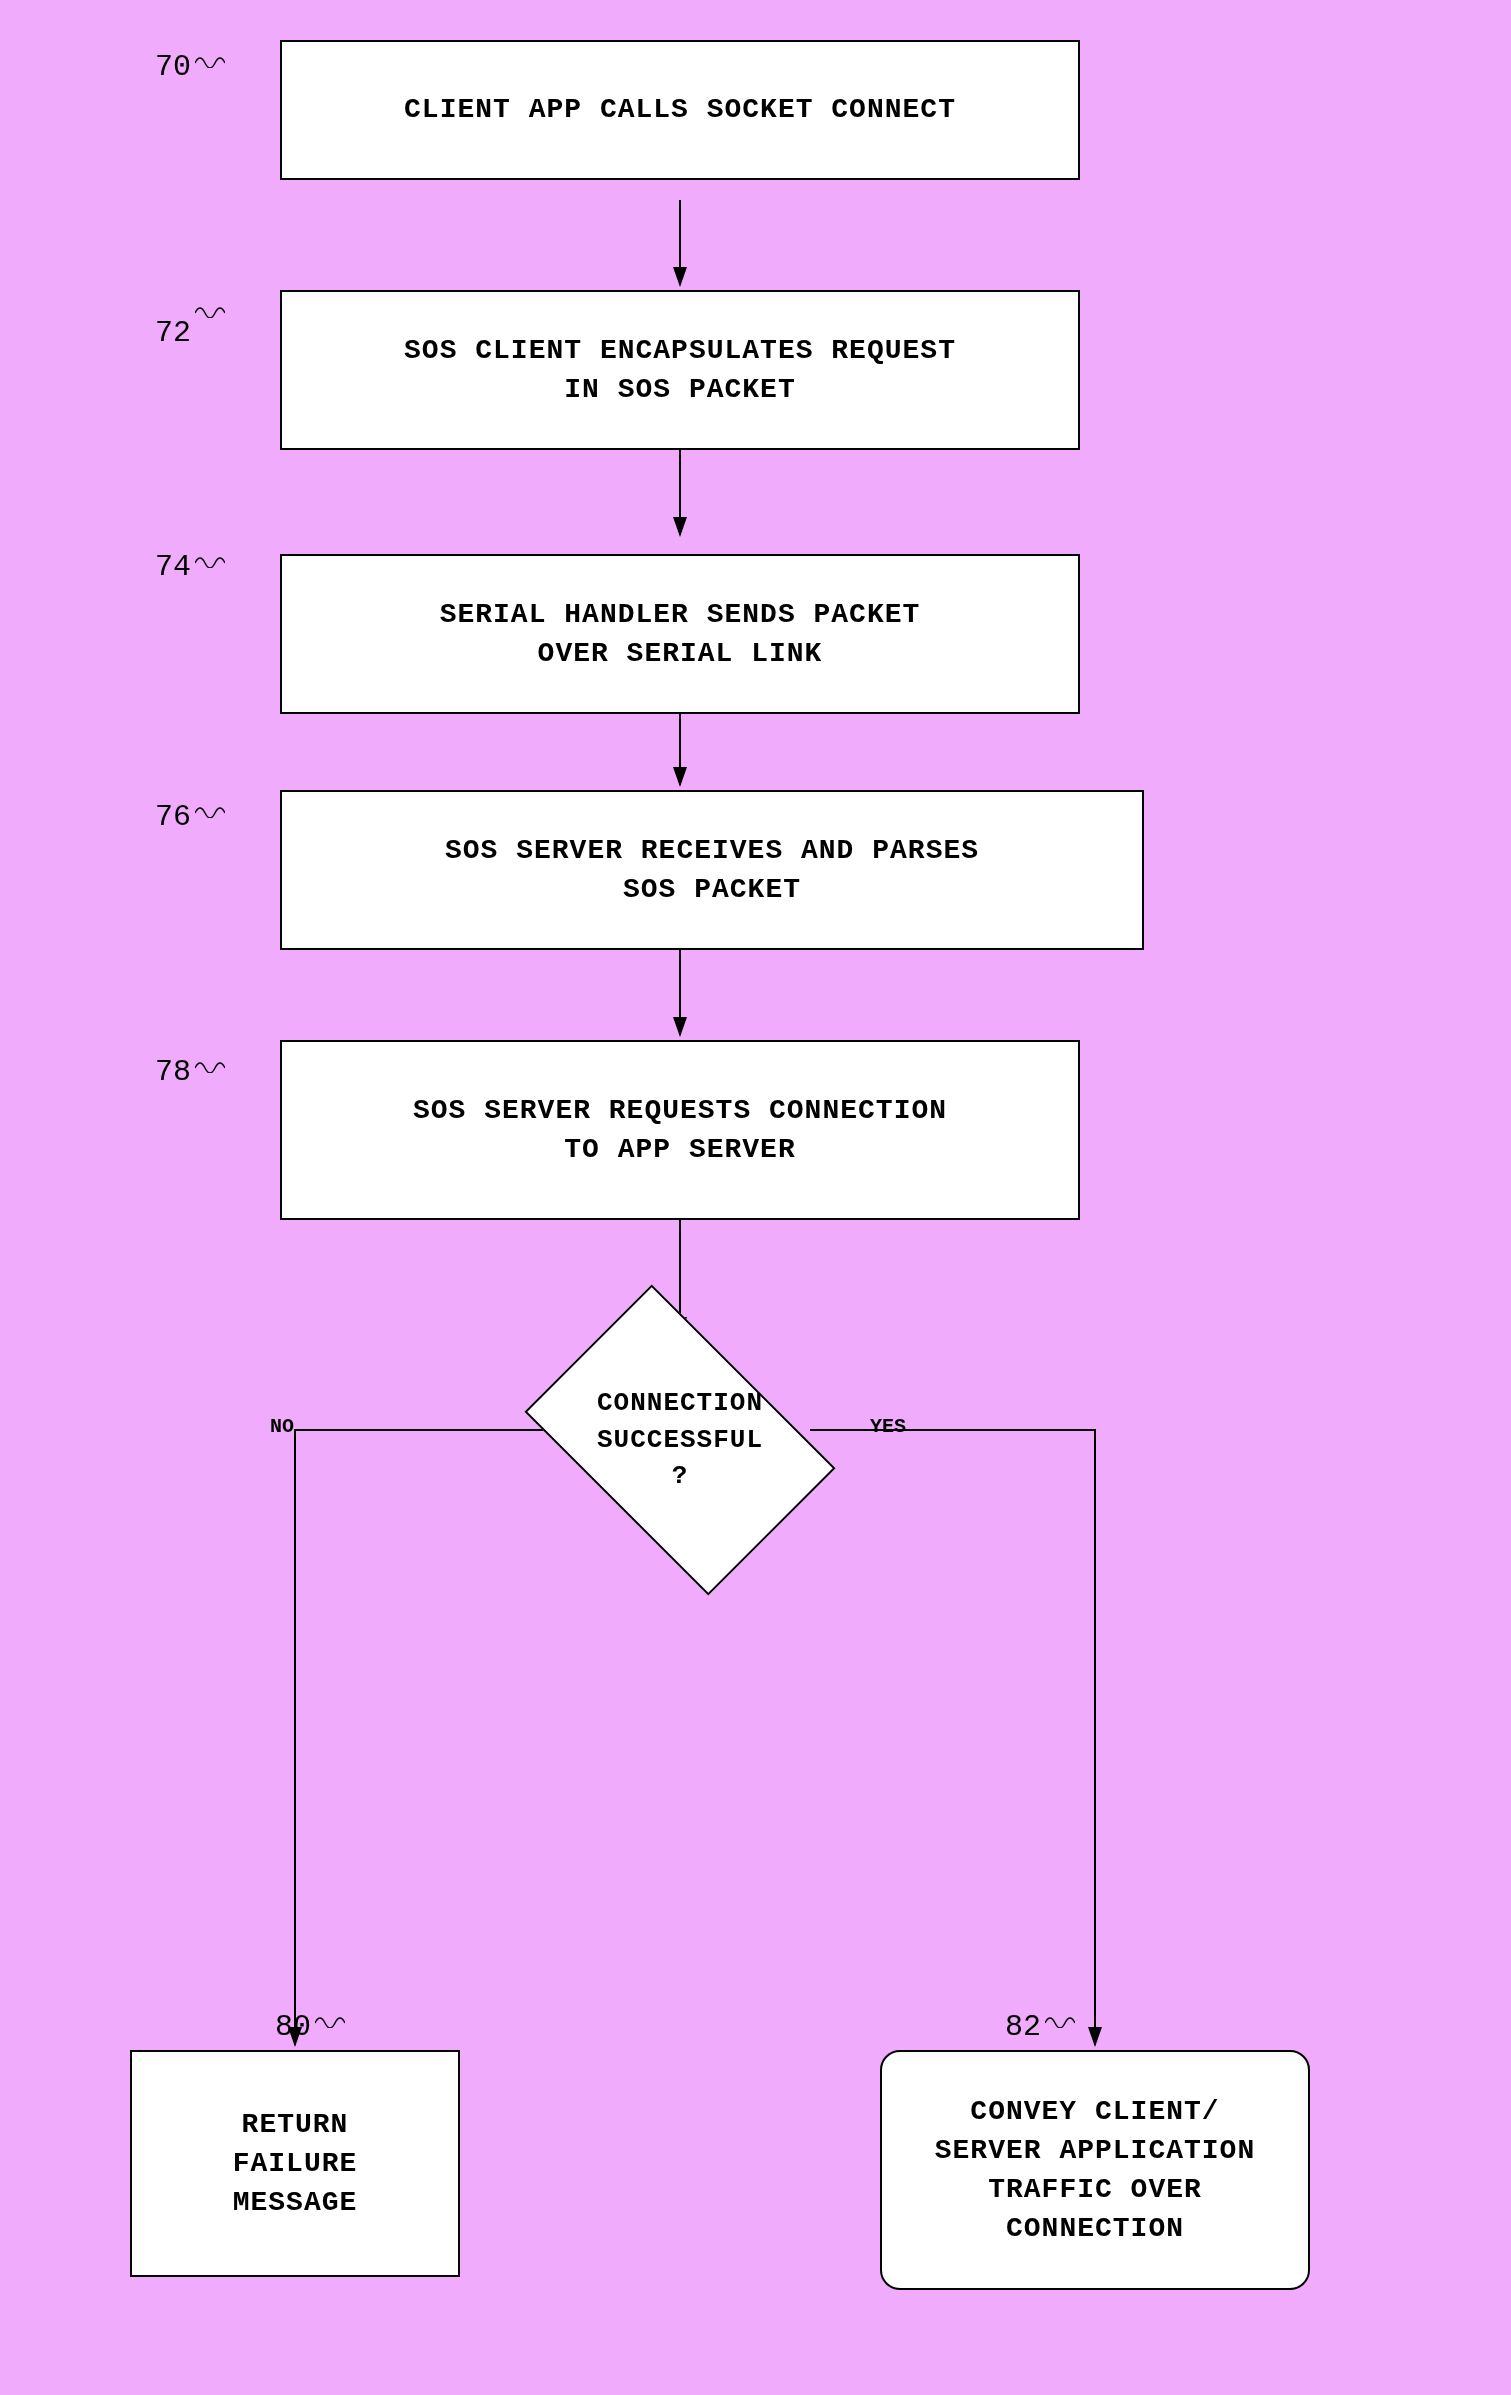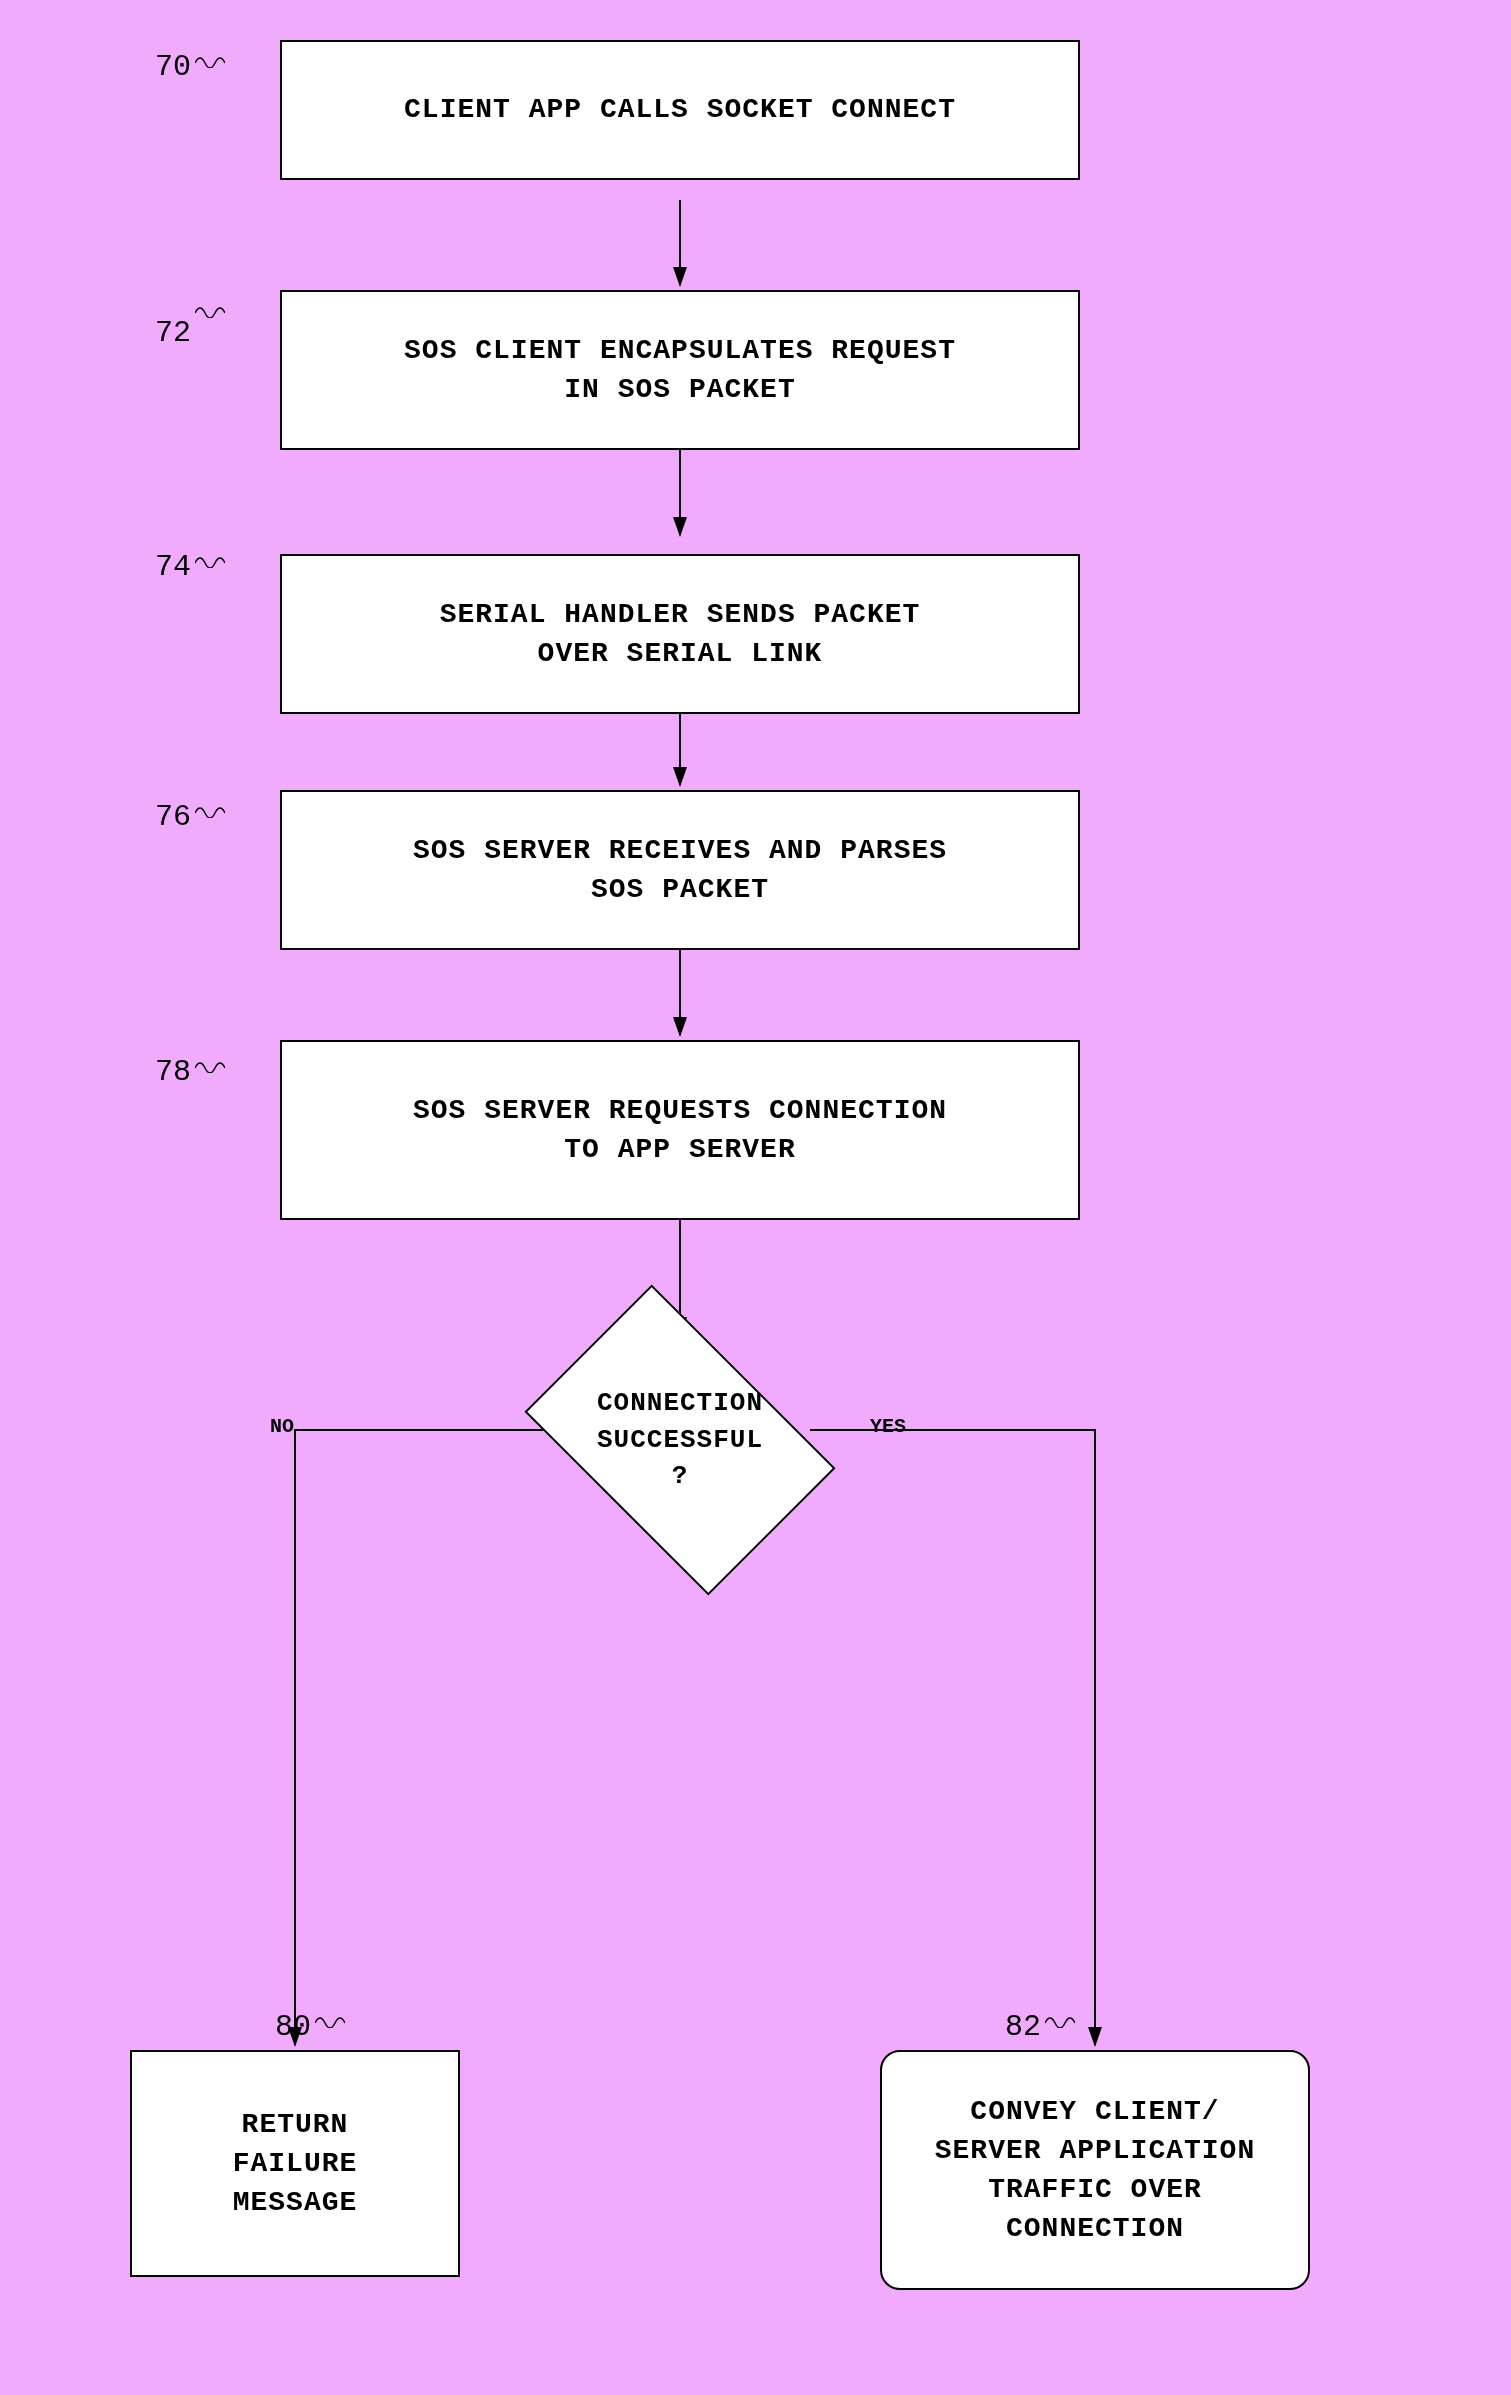--- a/index.html
+++ b/index.html
@@ -142,21 +142,21 @@
     <path d="M0,15 Q5,5 10,15 Q15,25 20,15 Q25,5 30,15" stroke="#000" stroke-width="1.5" fill="none"></path>
   </svg>
   <div class="flow-box" style="left:280px; top:540px; width:800px; height:160px;margin-top:14px;">
     <span>SERIAL HANDLER SENDS PACKET<br>OVER SERIAL LINK</span>
   </div>
 
   <div class="ref-label" style="left:155px; top:800px;">76</div>
   <svg style="position:absolute;left:195px;top:798px;" width="30" height="20">
     <path d="M0,15 Q5,5 10,15 Q15,25 20,15 Q25,5 30,15" stroke="#000" stroke-width="1.5" fill="none"></path>
   </svg>
-  <div class="flow-box" style="left:280px; top:790px; width:800px; height:160px;">
+  <div class="flow-box" style="left:280px; top:790px; width:864px; height:160px;">
     <span>SOS SERVER RECEIVES AND PARSES<br>SOS PACKET</span>
   </div>
 
   <div class="ref-label" style="left:155px; top:1055px;">78</div>
   <svg style="position:absolute;left:195px;top:1053px;" width="30" height="20">
     <path d="M0,15 Q5,5 10,15 Q15,25 20,15 Q25,5 30,15" stroke="#000" stroke-width="1.5" fill="none"></path>
   </svg>
   <div class="flow-box" style="left:280px; top:1040px; width:800px; height:180px;">
     <span>SOS SERVER REQUESTS CONNECTION<br>TO APP SERVER</span>
   </div>

